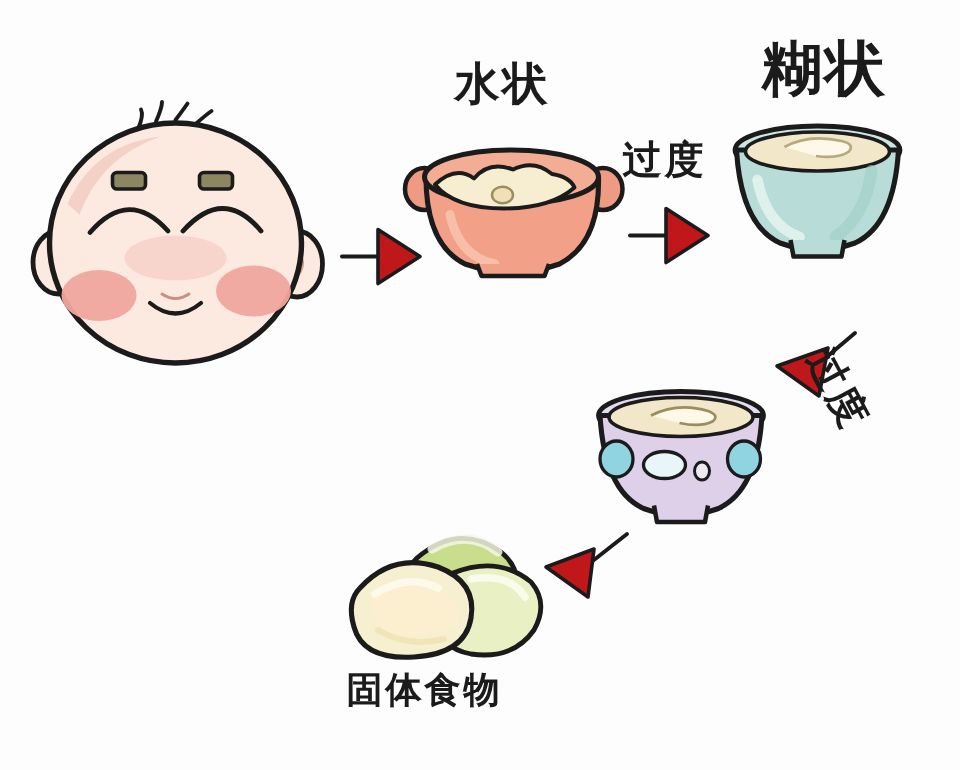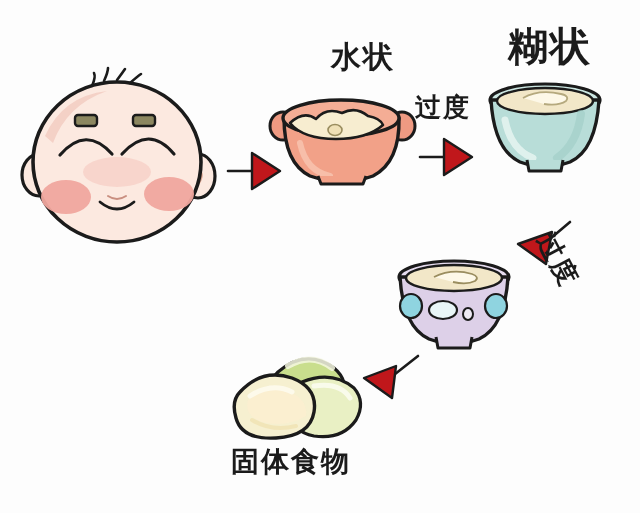--- a/index.html
+++ b/index.html
@@ -18,25 +18,25 @@
   .label {
     position: absolute;
     font-family: "DejaVu Sans", sans-serif;
     font-weight: 700;
     color: #1b1b1b;
     white-space: nowrap;
     letter-spacing: 2px;
     line-height: 1;
     user-select: none;
   }
-  #label-watery   { left: 303px; top: 42px;  font-size: 30px; margin-left: 28px; }
+  #label-watery   { left: 303px; top: 42px;  font-size: 30px; }
   #label-paste    { left: 508px; top: 26px;  font-size: 40px; }
   #label-trans-1  { left: 415px; top: 94px;  font-size: 26px; }
   #label-trans-2  { left: 545px; top: 222px; font-size: 26px; transform: rotate(62deg); transform-origin: 0 50%; }
-  #label-solid    { left: 231px; top: 448px; font-size: 28px; }
+  #label-solid    { left: 231px; top: 448px; font-size: 24px; }
 
   .art { position: absolute; }
   svg { display: block; overflow: visible; }
 </style>
 </head>
 <body>
 
 <div id="stage">
 
   <div class="art" style="left:18px; top:72px;">

